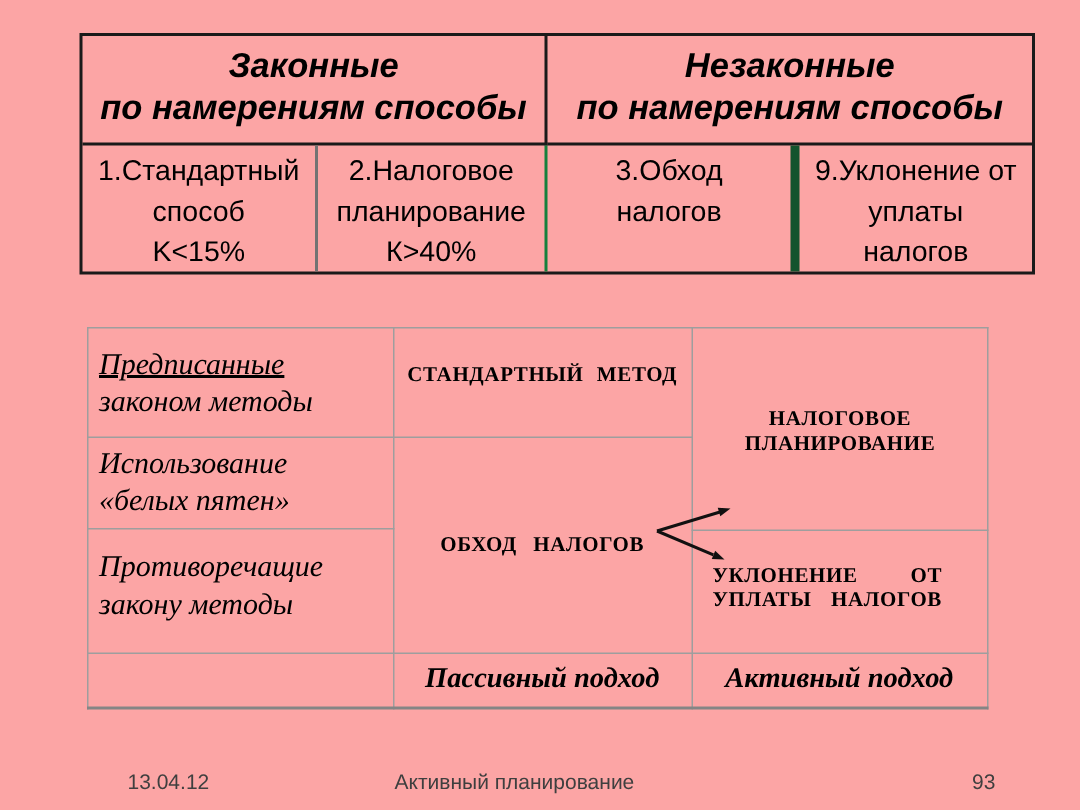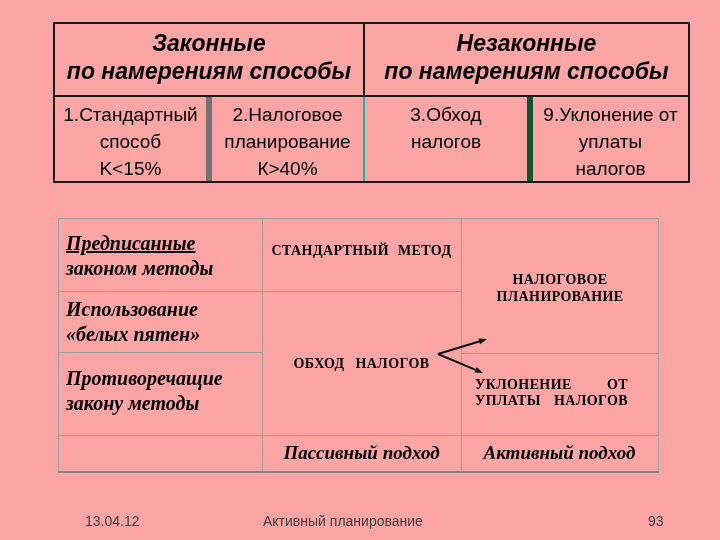--- a/index.html
+++ b/index.html
@@ -13,31 +13,31 @@
     position:absolute; left:53px; top:22px; width:637px; height:161px;
     box-sizing:border-box; border:2px solid #1a1a1a;
     display:grid; grid-template-columns:157px 153px 168px 155px; grid-template-rows:73px 84px;
   }
   .tt-cell { box-sizing:border-box; display:flex; flex-direction:column; align-items:center; text-align:center; }
   .tt-head { grid-row:1; border-bottom:2px solid #1a1a1a; font-weight:bold; font-style:italic;
              font-size:23px; line-height:28px; padding-top:5px; }
   .tt-h1 { grid-column:1/3; border-right:2px solid #1a1a1a; }
   .tt-h2 { grid-column:3/5; }
   .tt-body { grid-row:2; font-size:19px; line-height:27px; padding-top:4px; }
-  .tt-c1 { grid-column:1; border-right:6px solid #737373; }
-  .tt-c2 { grid-column:2; border-right:2px solid #14b8a6; }
+  .tt-c1 { grid-column:1; border-right:2px solid #737373; }
+  .tt-c2 { grid-column:2; border-right:2px solid #15803d; }
   .tt-c3 { grid-column:3; border-right:6px solid #14532d; }
   .tt-c4 { grid-column:4; }
 
   
   .ln { position:absolute; background:#9e9e9e; }
   .ln-dark { background:#858585; }
 
   
-  .serif-label { position:absolute; font-family:"Liberation Serif", serif; font-weight:bold;
+  .serif-label { position:absolute; font-family:"Liberation Serif", serif; font-weight:normal;
                  font-style:italic; font-size:20px; line-height:25px; }
   .u { text-decoration:underline; }
   .sc-label { position:absolute; font-family:"Liberation Serif", serif; font-weight:bold;
               font-size:14px; letter-spacing:0.4px; }
   .center { text-align:center; }
   .ws-wide { word-spacing:7px; }
   .ws-med { word-spacing:5px; }
   .just { text-align:justify; text-align-last:justify; }
   .approach { position:absolute; font-family:"Liberation Serif", serif; font-weight:bold;
               font-style:italic; font-size:19px; text-align:center; }

